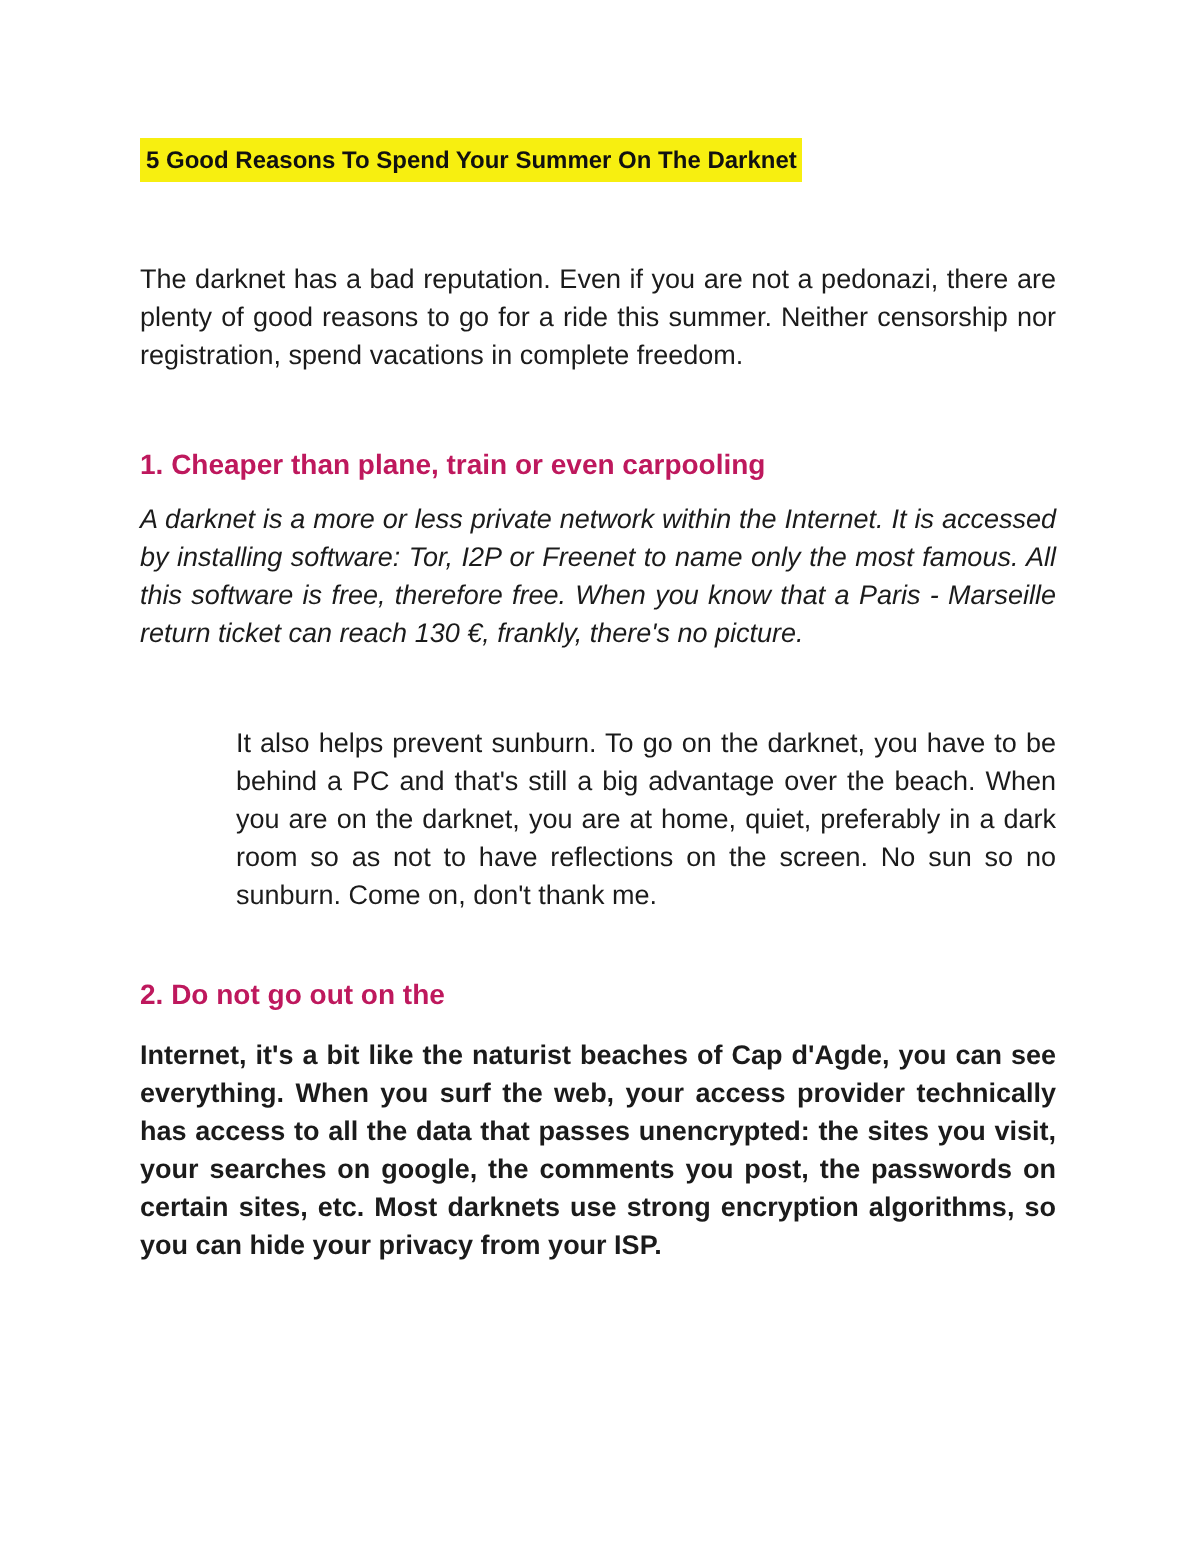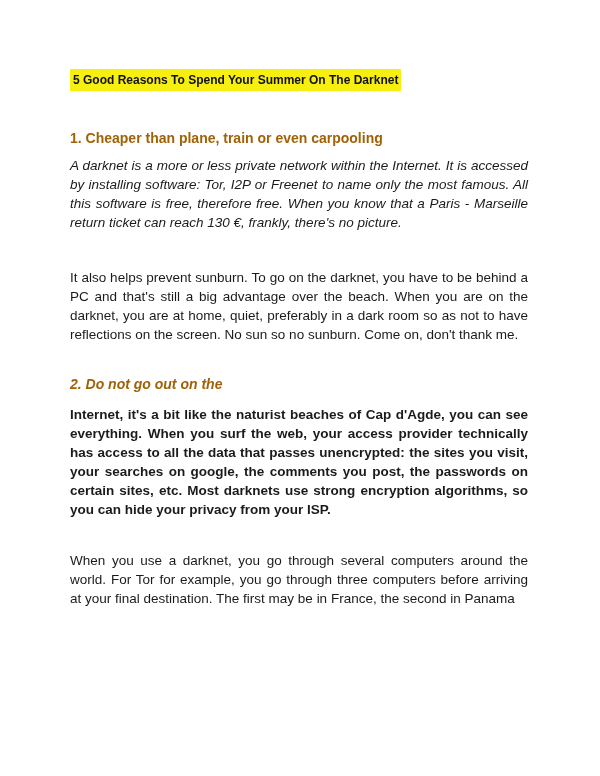--- a/index.html
+++ b/index.html
@@ -36,43 +36,43 @@
     font-size: 13.5px;
     line-height: 19px;
     text-align: justify;
     color: #1b1b1b;
   }
   .section-heading {
     margin: 0;
     font-size: 14px;
     line-height: 19px;
     font-weight: bold;
-    color: #a16207;
+    color: #be185d;
   }
   .intro   { margin-top: 37px; }
   .h-1     { margin-top: 36px; }
   .p-1a    { margin-top: 8px; font-style: italic;  }
-  .p-1b    { margin-top: 36px; }
-  .h-2     { margin-top: 31px; font-style: italic; }
+  .p-1b    { margin-top: 36px; margin-left: 48px; }
+  .h-2     { margin-top: 31px; }
   .p-2a    { margin-top: 11px; font-weight: bold; }
   .p-2b    { margin-top: 32px; }
 </style>
 </head>
 <body>
 
 <div class="page">
 
   <h1 class="doc-title"><span class="hl" style="background-color: rgb(247, 239, 16);">5 Good Reasons To Spend Your Summer On The Darknet</span></h1>
 
+  <p class="body-text intro">The darknet has a bad reputation. Even if you are not a pedonazi, there are plenty of good reasons to go for a ride this summer. Neither censorship nor registration, spend vacations in complete freedom.</p>
 
   <h2 class="section-heading h-1">1. Cheaper than plane, train or even carpooling</h2>
 
   <p class="body-text p-1a">A darknet is a more or less private network within the Internet. It is accessed by installing software: Tor, I2P or Freenet to name only the most famous. All this software is free, therefore free. When you know that a Paris - Marseille return ticket can reach 130 €, frankly, there's no picture.</p>
 
   <p class="body-text p-1b">It also helps prevent sunburn. To go on the darknet, you have to be behind a PC and that's still a big advantage over the beach. When you are on the darknet, you are at home, quiet, preferably in a dark room so as not to have reflections on the screen. No sun so no sunburn. Come on, don't thank me.</p>
 
   <h2 class="section-heading h-2">2. Do not go out on the</h2>
 
   <p class="body-text p-2a">Internet, it's a bit like the naturist beaches of Cap d'Agde, you can see everything. When you surf the web, your access provider technically has access to all the data that passes unencrypted: the sites you visit, your searches on google, the comments you post, the passwords on certain sites, etc. Most darknets use strong encryption algorithms, so you can hide your privacy from your ISP.</p>
 
-  <p class="body-text p-2b">When you use a darknet, you go through several computers around the world. For Tor for example, you go through three computers before arriving at your final destination. The first may be in France, the second in Panama</p>
 
 </div>
 
 </body></html>

